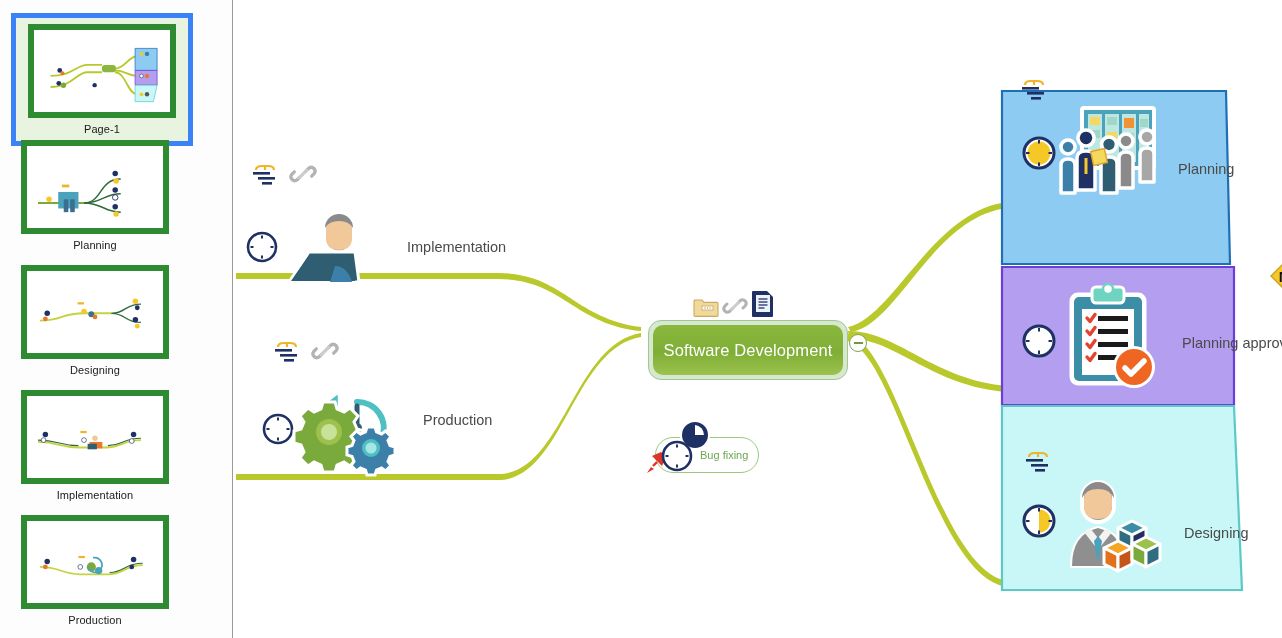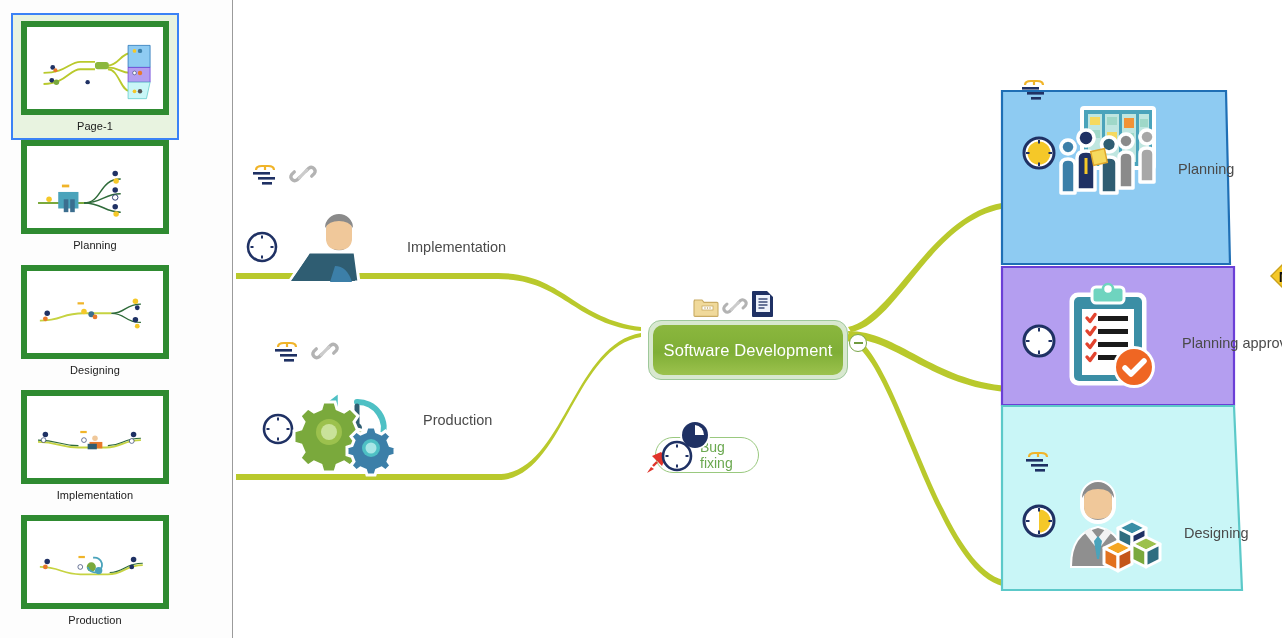--- a/index.html
+++ b/index.html
@@ -19,22 +19,22 @@
     position: relative;
     flex: 0 0 233px;
     overflow: hidden;
   }
   .thumb-wrap {
     position: absolute;
     left: 12px; width: 166px;
   }
   .thumb-wrap.selected {
     background: #e8f3e0;
-    border: 2px solid #3b82f6;
-    left: 11px; width: 168px;
+    border: 5px solid #3b82f6;
+    left: 11px; width: 182px;
   }
   .thumb-frame {
     border: 6px solid #2f8b31;
     background: #ffffff;
     width: 148px; height: 94px;
     margin: 6px auto 0 auto;
     position: relative;
     overflow: hidden;
   }
   .thumb-wrap:not(.selected) .thumb-frame { margin-top: 0; }
@@ -116,21 +116,21 @@
   #bug-node {
     position: absolute;
     left: 422px; top: 437px;
     width: 104px; height: 36px;
     border: 1.4px solid #9ac97f;
     border-radius: 18px;
     background: #ffffff;
     display: flex; align-items: center;
   }
   #bug-node .lbl {
-    font-size: 14px; color: #6aa84f; margin-left: 44px;
+    font-size: 11px; color: #6aa84f; margin-left: 44px;
   }
 
   
   .panel { position: absolute; }
   .panel .ptext {
     position: absolute;
     font-size: 14.5px; color: #4a4a4a; white-space: nowrap;
   }
   svg { display: block; overflow: visible; }
 </style>

